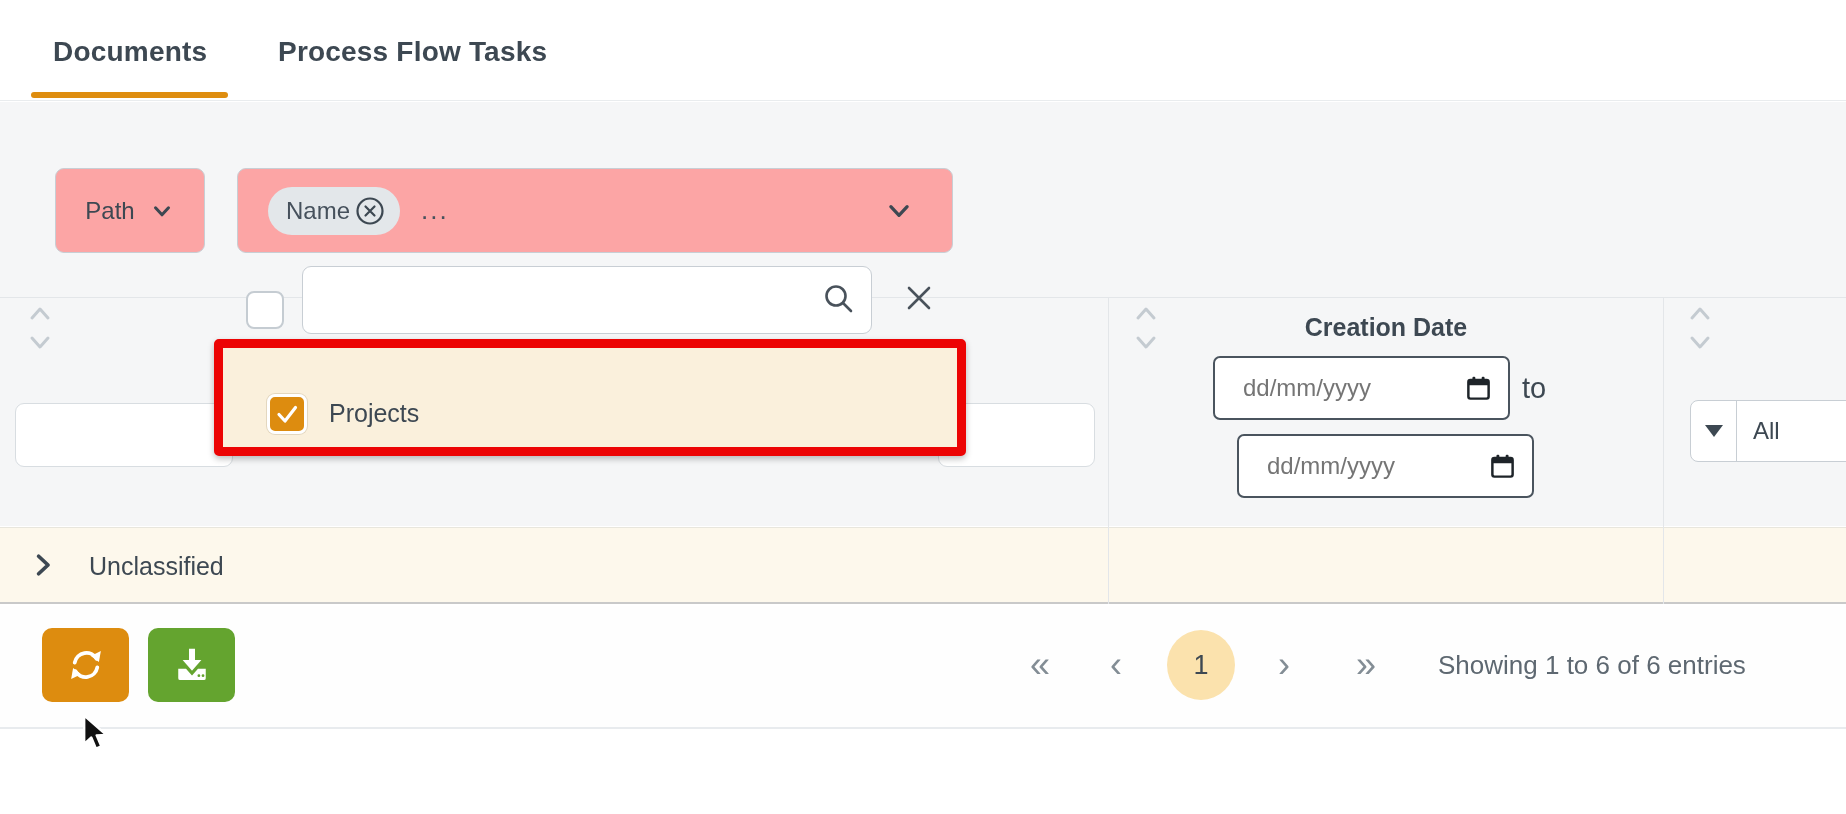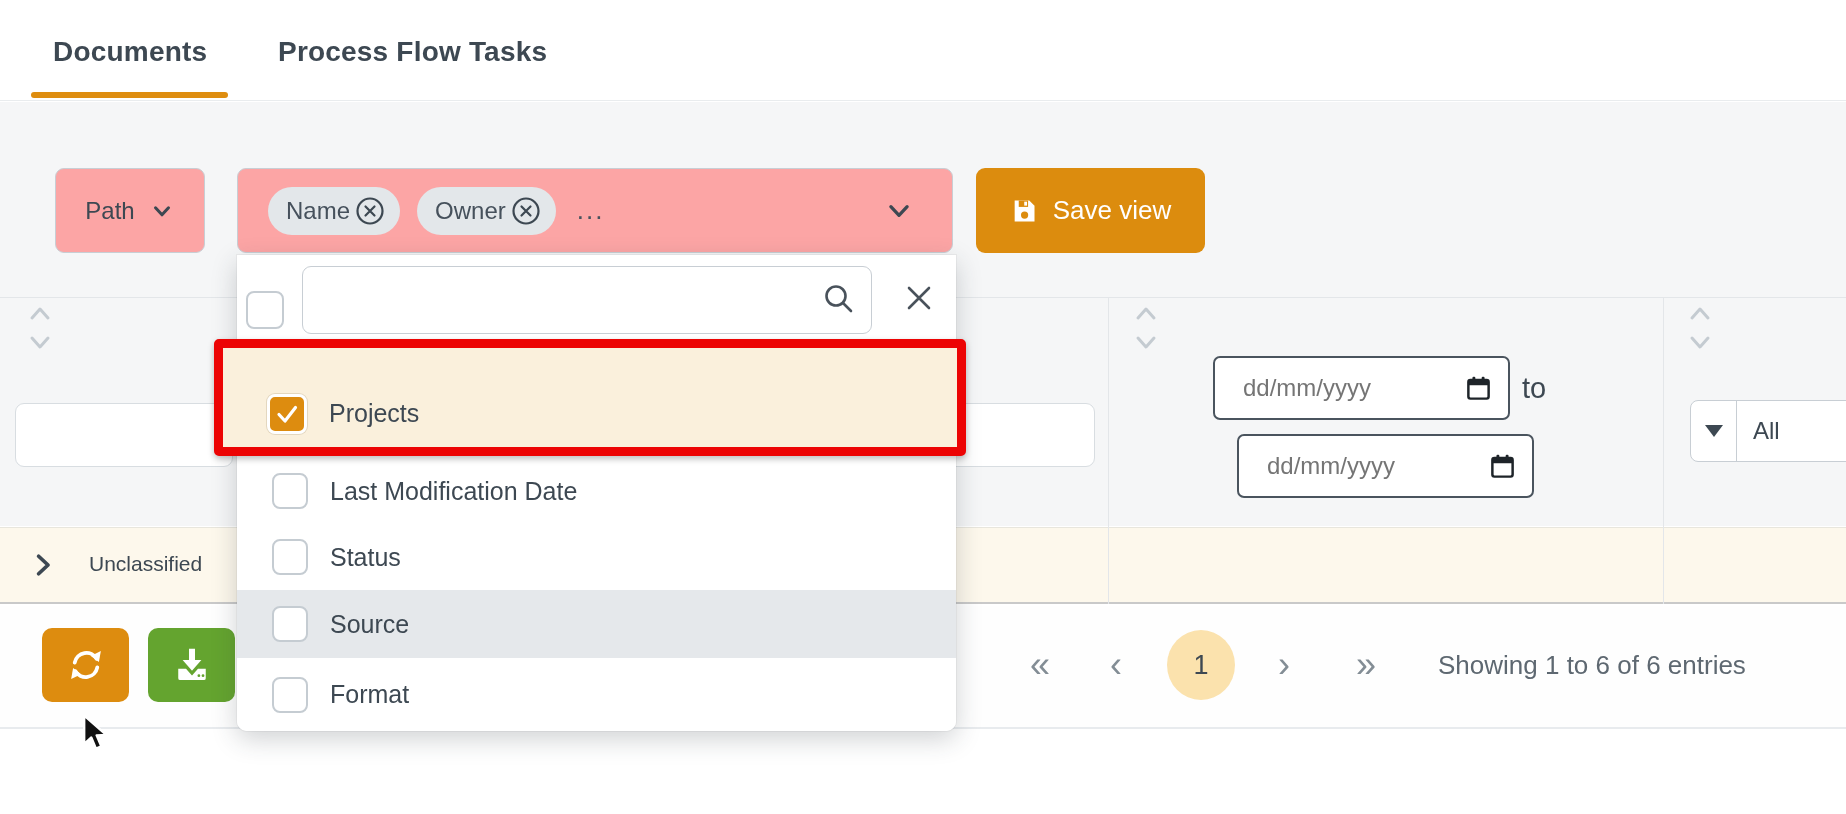--- a/index.html
+++ b/index.html
@@ -68,21 +68,21 @@
   .colfilter { position:absolute; background:#fff; border:1px solid #d8dde1; border-radius:9px; height:64px; }
   .cf-left { left:15px; top:403px; width:218px; }
   .cf-mid { left:938px; top:403px; width:157px; z-index:30; }
   .allselect { position:absolute; left:1690px; top:400px; width:160px; height:62px; background:#fff; border:1px solid #c8ced4; border-radius:8px 0 0 8px; display:flex; align-items:stretch; z-index:5; }
   .allselect .arrowcell { width:46px; display:flex; align-items:center; justify-content:center; border-right:1px solid #c8ced4; cursor:pointer; }
   .tri-down { width:0; height:0; border-left:9px solid transparent; border-right:9px solid transparent; border-top:12px solid #3d4852; }
   .allselect .val { flex:1; display:flex; align-items:center; padding-left:16px; font-size:24px; color:#3d4852; }
 
   
   .row-expander { position:absolute; left:28px; top:550px; cursor:pointer; }
-  .row-label { position:absolute; left:89px; top:552px; font-size:21px; color:#3d4852; white-space:nowrap; }
+  .row-label { position:absolute; left:89px; top:552px; font-size:25px; color:#3d4852; white-space:nowrap; }
 
   
   .iconbtn { position:absolute; top:628px; width:87px; height:74px; border:none; border-radius:10px; display:flex; align-items:center; justify-content:center; cursor:pointer; }
   .refresh-btn { left:42px; background:#dd8c0f; }
   .download-btn { left:148px; background:#64a42f; }
 
   .pg { position:absolute; top:628px; height:74px; display:flex; align-items:center; justify-content:center; color:#838d95; font-size:36px; cursor:pointer; user-select:none; }
   .pg-first { left:1018px; width:44px; } .pg-prev { left:1098px; width:36px; }
   .pg-next { left:1266px; width:36px; } .pg-last { left:1344px; width:44px; }
   .pg-current { position:absolute; left:1167px; top:630px; width:68px; height:70px; background:#fbe2ad; border-radius:50%; display:flex; align-items:center; justify-content:center; font-size:27px; color:#3d4852; cursor:pointer; }
@@ -122,48 +122,28 @@
   <div class="ctl btn-like trigger">
     <span class="chip">
       <span>Name</span>
       <span>
         <svg width="32" height="32" viewBox="0 0 32 32">
             <circle cx="16" cy="16" r="12.5" fill="none" stroke="#3d4852" stroke-width="2.2"></circle>
             <path d="M11.5 11.5 L20.5 20.5 M20.5 11.5 L11.5 20.5" stroke="#3d4852" stroke-width="2.2" stroke-linecap="round"></path>
           </svg>
       </span>
     </span>
-    <span class="chip">
-      <span>Owner</span>
-      <span>
-        <svg width="32" height="32" viewBox="0 0 32 32">
-            <circle cx="16" cy="16" r="12.5" fill="none" stroke="#3d4852" stroke-width="2.2"></circle>
-            <path d="M11.5 11.5 L20.5 20.5 M20.5 11.5 L11.5 20.5" stroke="#3d4852" stroke-width="2.2" stroke-linecap="round"></path>
-          </svg>
-      </span>
-    </span>
     <span class="chip-ellipsis">...</span>
     <span class="trigger-chevron">
       <svg width="30" height="30" viewBox="0 0 24 24">
           <polyline points="5.5,8.5 12,15.5 18.5,8.5" fill="none" stroke="#3d4852" stroke-width="2.6" stroke-linecap="round" stroke-linejoin="round"></polyline>
         </svg>
     </span>
   </div>
 
-  <div class="ctl saveview">
-    <span>
-      <svg width="28" height="28" viewBox="0 0 24 24">
-          <path d="M4 3 h12.5 L21 7.5 V21 H4 Z" fill="#fff"></path>
-          <rect x="7.5" y="3" width="8" height="5.5" fill="#dc8c0e"></rect>
-          <rect x="12.2" y="4" width="2.4" height="3.4" fill="#fff"></rect>
-          <circle cx="12.5" cy="15.5" r="3.1" fill="#dc8c0e"></circle>
-        </svg>
-    </span>
-    <span>Save view</span>
-  </div>
 
 
   <div class="sortpair sp1">
     <svg width="24" height="46" viewBox="0 0 24 46">
         <polyline points="4,13 12,4 20,13" fill="none" stroke="#c4cbd1" stroke-width="3" stroke-linecap="round" stroke-linejoin="round"></polyline>
         <polyline points="4,33 12,42 20,33" fill="none" stroke="#c4cbd1" stroke-width="3" stroke-linecap="round" stroke-linejoin="round"></polyline>
       </svg>
   </div>
   <div class="sortpair sp2">
     <svg width="24" height="46" viewBox="0 0 24 46">
@@ -171,20 +151,21 @@
         <polyline points="4,33 12,42 20,33" fill="none" stroke="#c4cbd1" stroke-width="3" stroke-linecap="round" stroke-linejoin="round"></polyline>
       </svg>
   </div>
   <div class="sortpair sp3">
     <svg width="24" height="46" viewBox="0 0 24 46">
         <polyline points="4,13 12,4 20,13" fill="none" stroke="#c4cbd1" stroke-width="3" stroke-linecap="round" stroke-linejoin="round"></polyline>
         <polyline points="4,33 12,42 20,33" fill="none" stroke="#c4cbd1" stroke-width="3" stroke-linecap="round" stroke-linejoin="round"></polyline>
       </svg>
   </div>
 
+  <div class="colheader">Creation Date</div>
   <div class="dateinput di1">
     <input type="text" placeholder="dd/mm/yyyy" style="">
     <span>
       <svg width="27" height="27" viewBox="0 0 24 24">
           <rect x="3" y="4.5" width="18" height="16.5" rx="1.8" fill="none" stroke="#1e2429" stroke-width="2.2"></rect>
           <rect x="3" y="4.5" width="18" height="4.6" fill="#1e2429"></rect>
           <rect x="6.6" y="1.6" width="2.6" height="4.4" rx="1" fill="#1e2429"></rect>
           <rect x="14.8" y="1.6" width="2.6" height="4.4" rx="1" fill="#1e2429"></rect>
         </svg>
     </span>
@@ -212,38 +193,20 @@
     <span class="val">All</span>
   </div>
 
   <div class="row-expander">
     <svg width="30" height="30" viewBox="0 0 24 24">
         <polyline points="8.5,5 16,12 8.5,19" fill="none" stroke="#3d4852" stroke-width="3" stroke-linecap="round" stroke-linejoin="round"></polyline>
       </svg>
   </div>
   <div class="row-label">Unclassified</div>
 
-  <div class="panel">
-    <div class="opt-row row-lmd">
-      <span class="opt-check"></span>
-      <span>Last Modification Date</span>
-    </div>
-    <div class="opt-row row-status">
-      <span class="opt-check"></span>
-      <span>Status</span>
-    </div>
-    <div class="opt-row row-source">
-      <span class="opt-check"></span>
-      <span>Source</span>
-    </div>
-    <div class="opt-row row-format">
-      <span class="opt-check"></span>
-      <span>Format</span>
-    </div>
-  </div>
 
   <div class="selall-box"></div>
   <div class="searchwrap">
     <input type="text" placeholder="" style="">
     <span class="mag">
       <svg width="36" height="36" viewBox="0 0 36 36">
           <circle cx="15" cy="15" r="9.5" fill="none" stroke="#49525b" stroke-width="2.6"></circle>
           <line x1="22" y1="22" x2="30" y2="30" stroke="#49525b" stroke-width="2.6" stroke-linecap="round"></line>
         </svg>
     </span>

